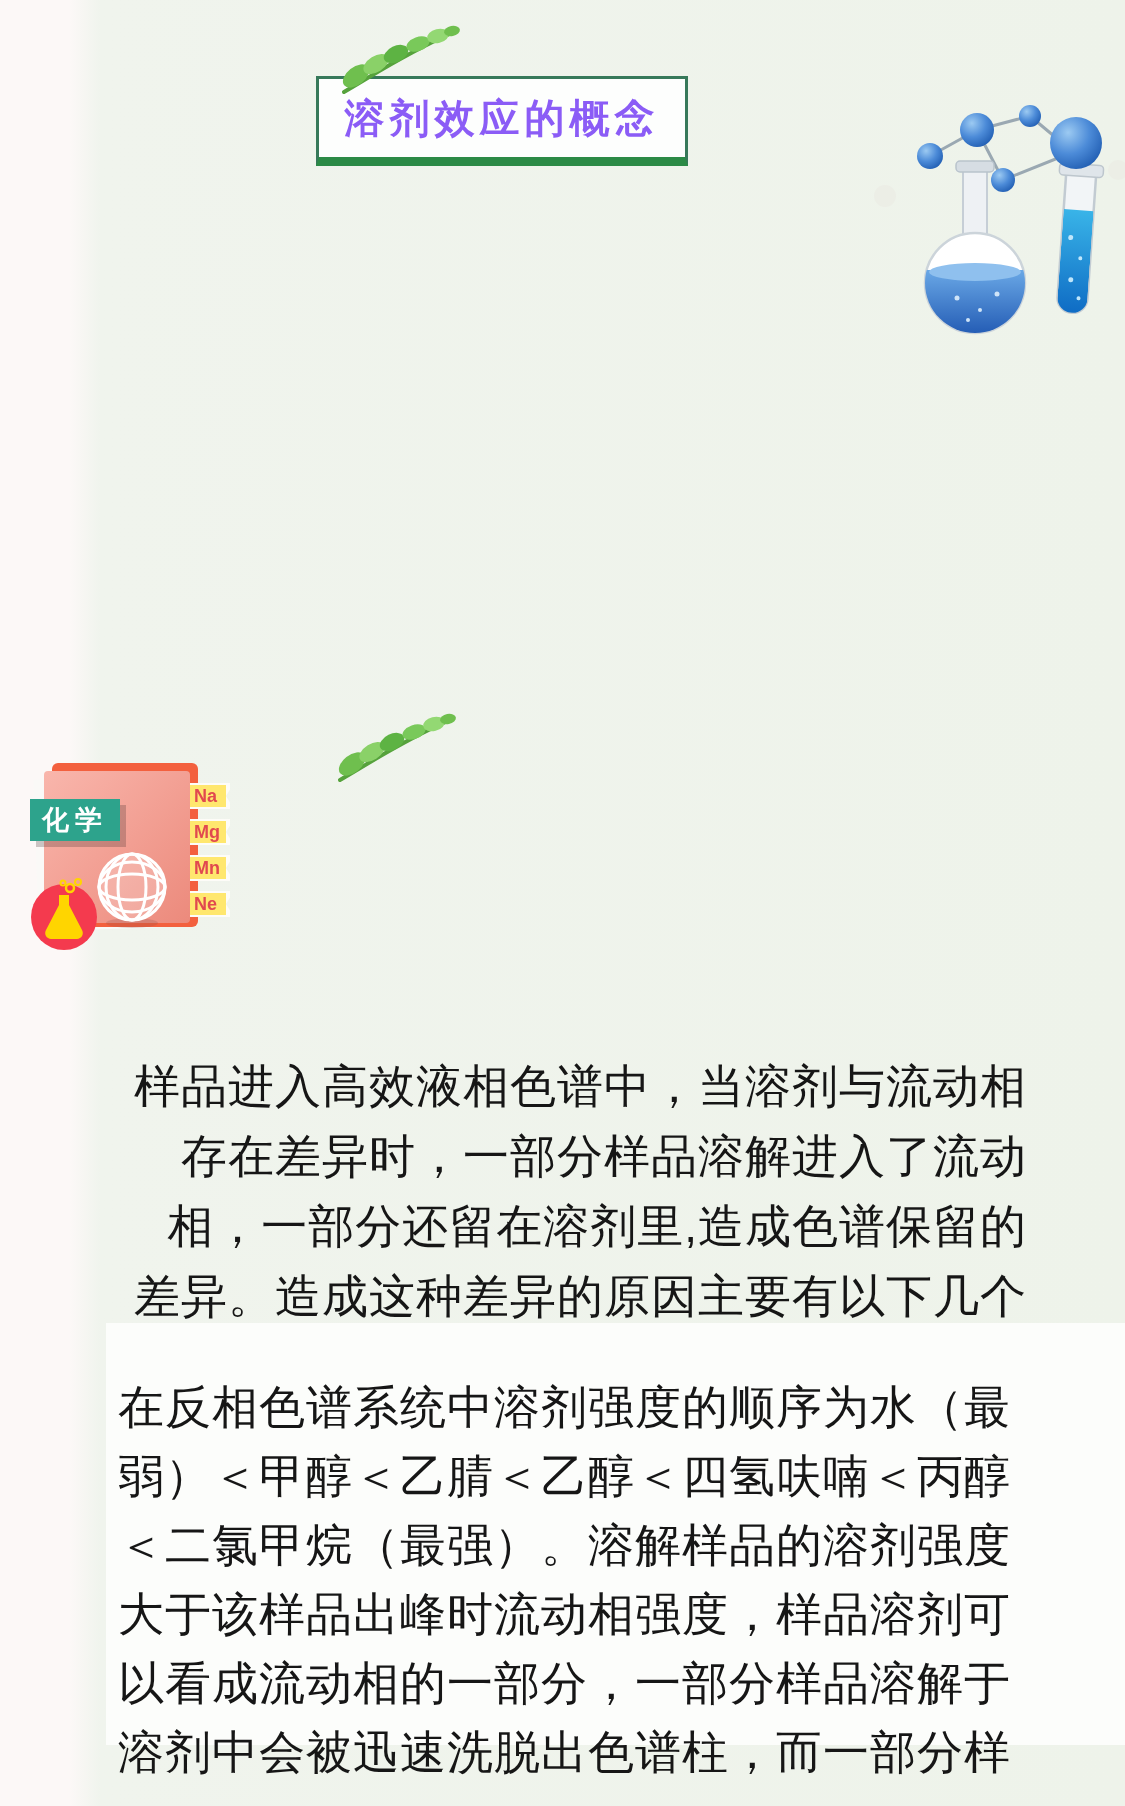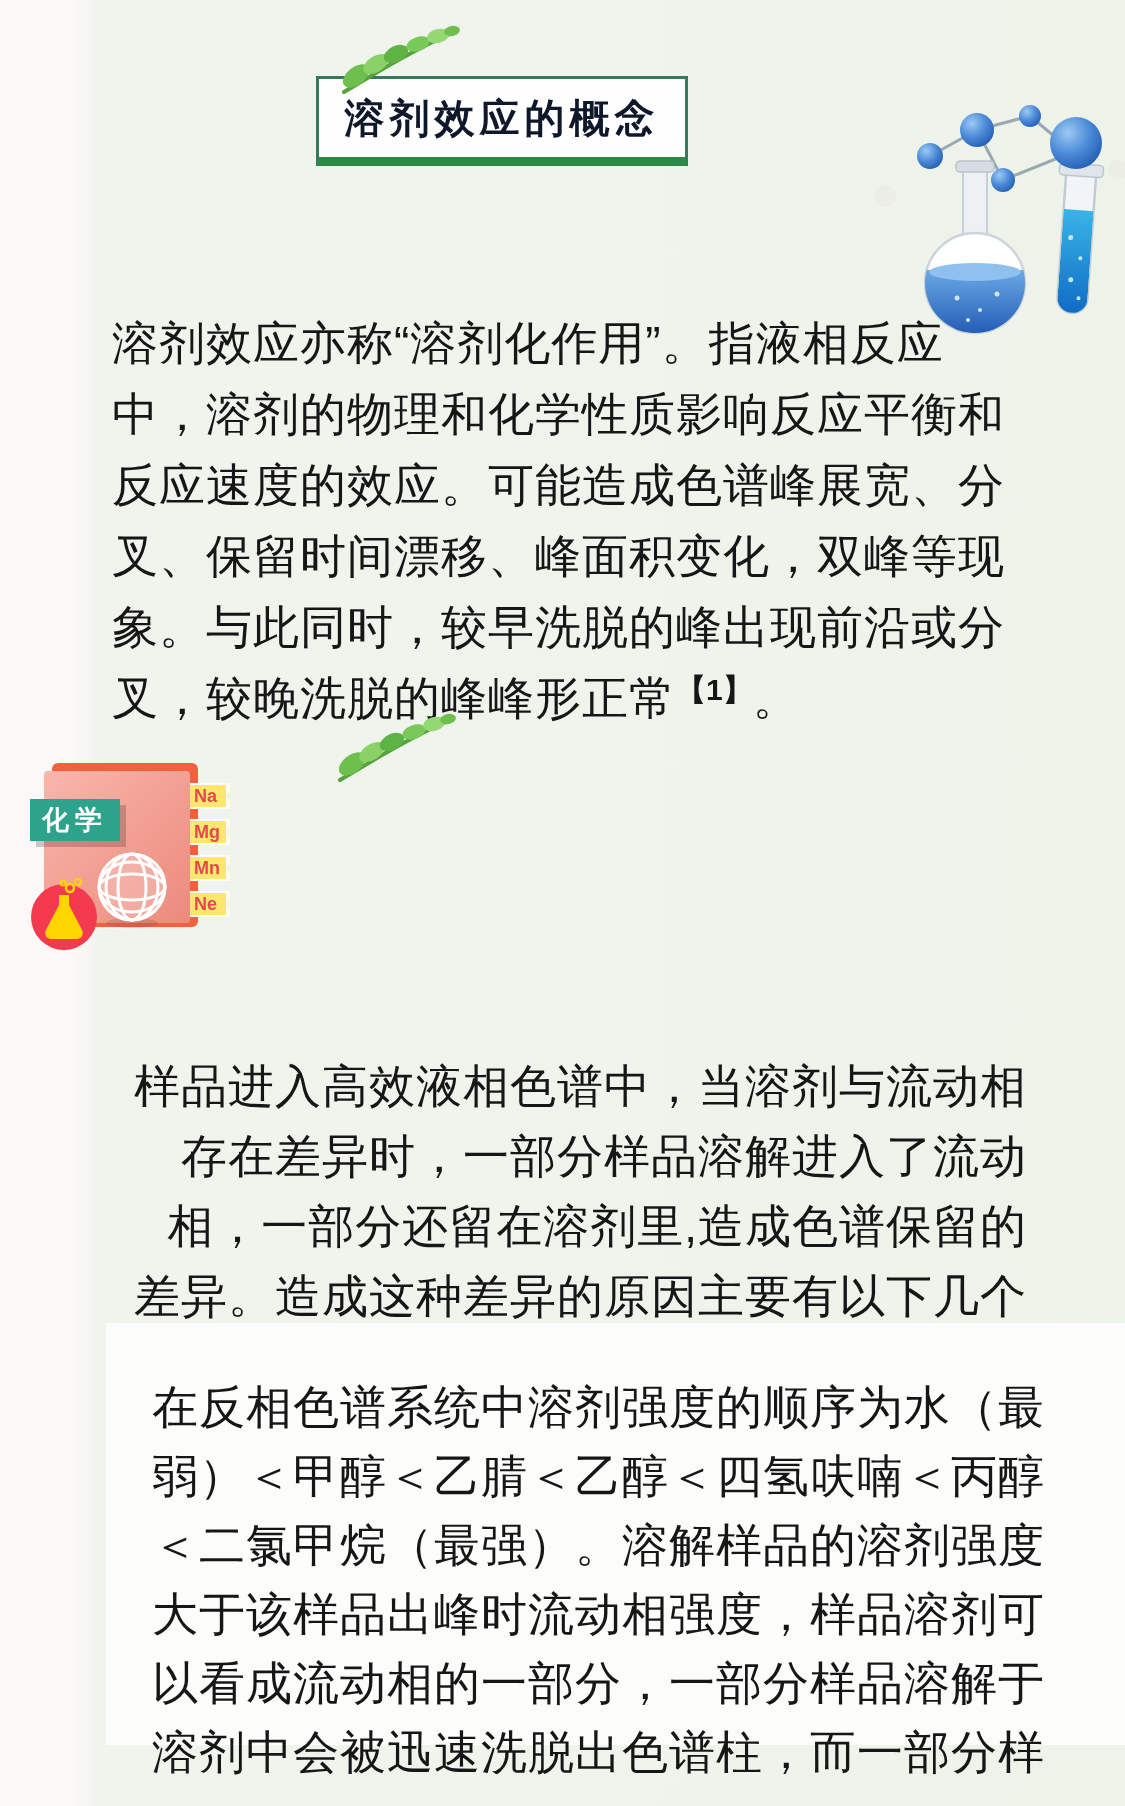--- a/index.html
+++ b/index.html
@@ -6,36 +6,36 @@
   .stage{
     position:relative;width:1125px;height:1806px;overflow:hidden;
     background:linear-gradient(90deg,#fcf8f7 0px,#fcf8f7 70px,#f0f4ed 100px,#eef3ea 100%);
     font-family:"Liberation Sans",sans-serif;
   }
   
   .tbox{
     position:absolute;background:#fdfefd;
     border:3px solid #37795a;border-bottom:9px solid #2b8a46;
     display:flex;align-items:center;justify-content:center;
-    font-weight:bold;font-size:40px;color:#0f172a;letter-spacing:5px;
+    font-weight:bold;font-size:40px;color:#8b5cf6;letter-spacing:5px;
   }
   #box1{left:316px;top:76px;width:366px;height:78px;}
   #box2{left:316px;top:772px;width:512px;height:84px;}
   .leaf{position:absolute;width:124px;height:70px;}
   #leaf1{left:338px;top:24px;}
   #leaf2{left:334px;top:712px;}
   
   .para{
     position:absolute;left:112px;width:915px;color:#161616;
     font-size:46px;letter-spacing:1px;font-weight:500;
   }
   .para .plines{white-space:pre-line;}
   #p1{top:262px;line-height:71px;}
   #p2{top:1005px;line-height:70px;text-align:right;}
-  #p3{top:1327px;left:118px;line-height:69px;width:910px;margin-left:34px;}
+  #p3{top:1327px;left:118px;line-height:69px;width:910px;}
   .cite{font-size:30px;font-weight:bold;position:relative;top:-14px;letter-spacing:0;}
   .card{position:absolute;left:106px;top:1323px;width:1019px;height:422px;background:#fcfdfb;}
   .art{position:absolute;}
   #flask-art{left:825px;top:98px;width:300px;height:240px;}
   #book-art{left:22px;top:755px;width:208px;height:205px;}
   svg text{font-family:"Liberation Sans",sans-serif;}
 </style>
 </head>
 <body>
 
@@ -108,26 +108,20 @@
         <circle cx="245" cy="140" r="2.5" fill="#bfe6fb"></circle>
           <circle cx="256" cy="160" r="2" fill="#bfe6fb"></circle>
         <circle cx="248" cy="182" r="2.5" fill="#bfe6fb"></circle>
           <circle cx="257" cy="200" r="2" fill="#bfe6fb"></circle>
       </g>
       <rect x="229" y="66" width="44" height="12" rx="4" fill="#dfe5ea" stroke="#bdc6cd" stroke-width="1.5"></rect>
     </g>
     <circle cx="251" cy="45" r="26" fill="url(#ballG)"></circle>
   </svg>
 
-  <p class="para" id="p1"><span class="plines">溶剂效应亦称“溶剂化作用”。指液相反应
-中，溶剂的物理和化学性质影响反应平衡和
-反应速度的效应。可能造成色谱峰展宽、分
-叉、保留时间漂移、峰面积变化，双峰等现
-象。与此同时，较早洗脱的峰出现前沿或分
-叉，较晚洗脱的峰峰形正常</span><span class="cite">【1】</span><span>。</span></p>
 
   <svg class="art" id="book-art" viewBox="0 0 208 205">
     <defs>
       <linearGradient id="coverG" x1="0" y1="0" x2="1" y2="1">
         <stop offset="0%" stop-color="#f9b6ac"></stop>
           <stop offset="100%" stop-color="#ec8a7c"></stop>
       </linearGradient>
     </defs>
 
     <rect x="14" y="22" width="150" height="152" fill="#faf9f7" transform="rotate(-2 89 98)"></rect>

